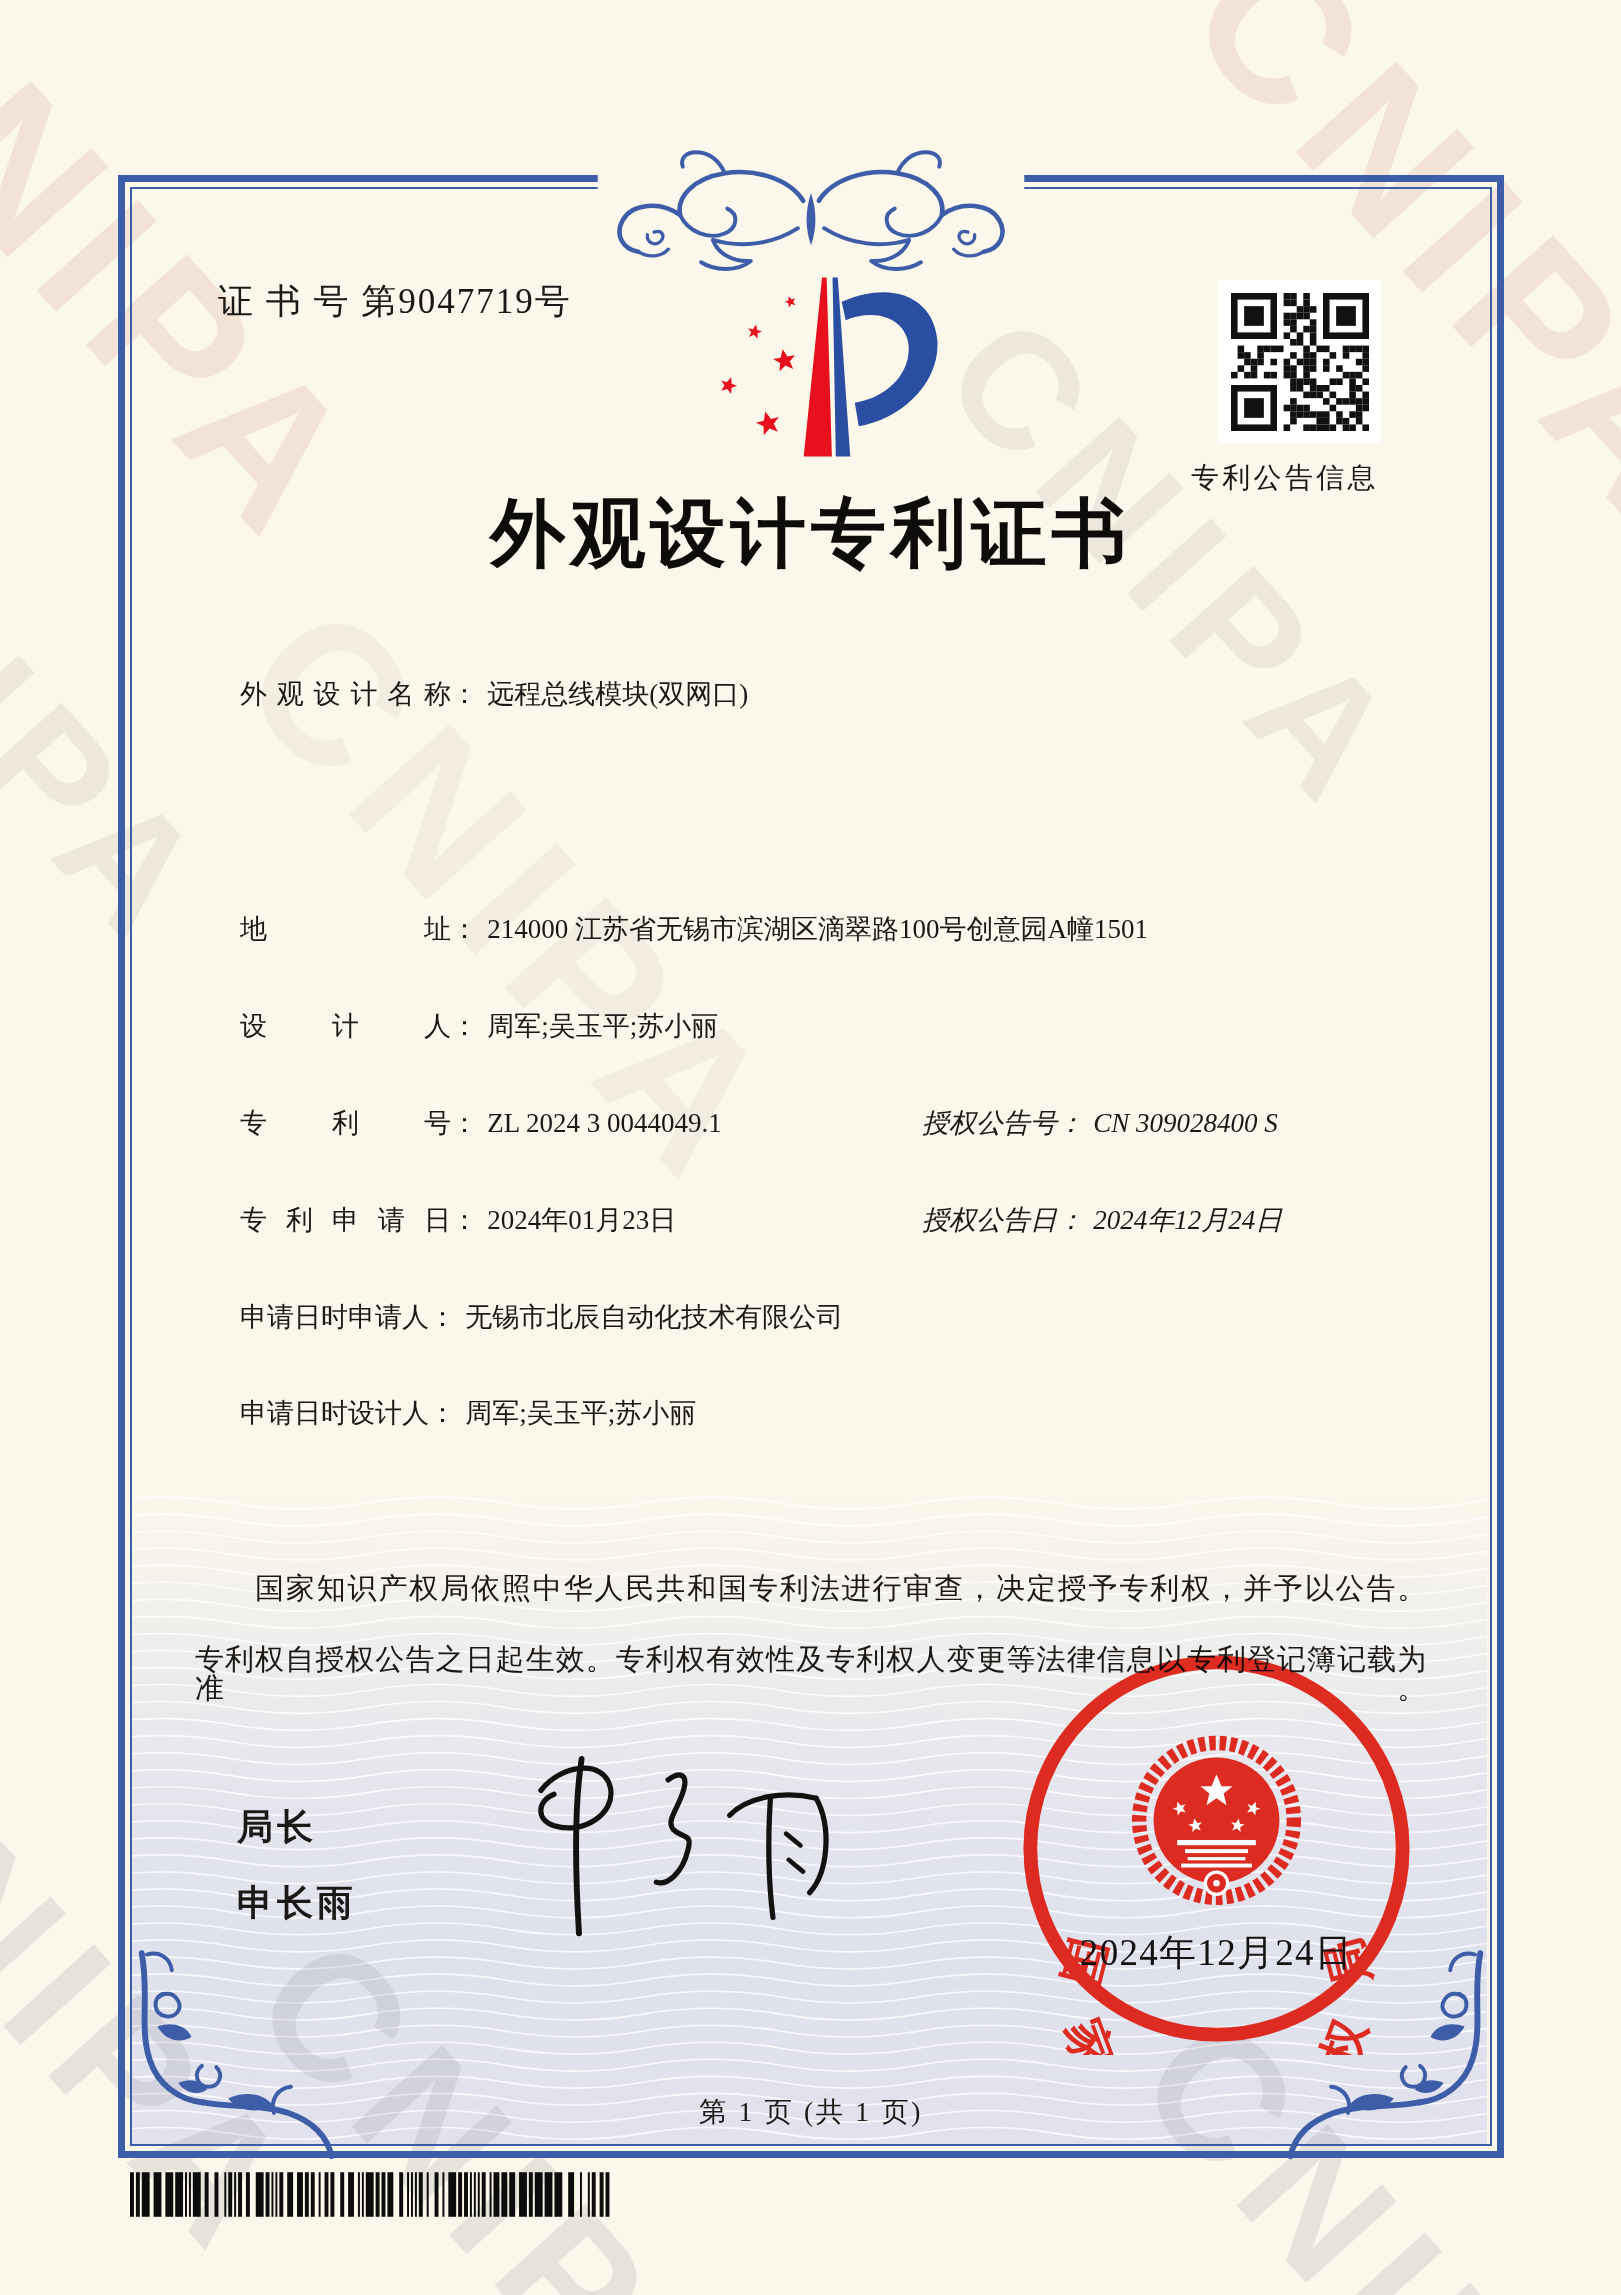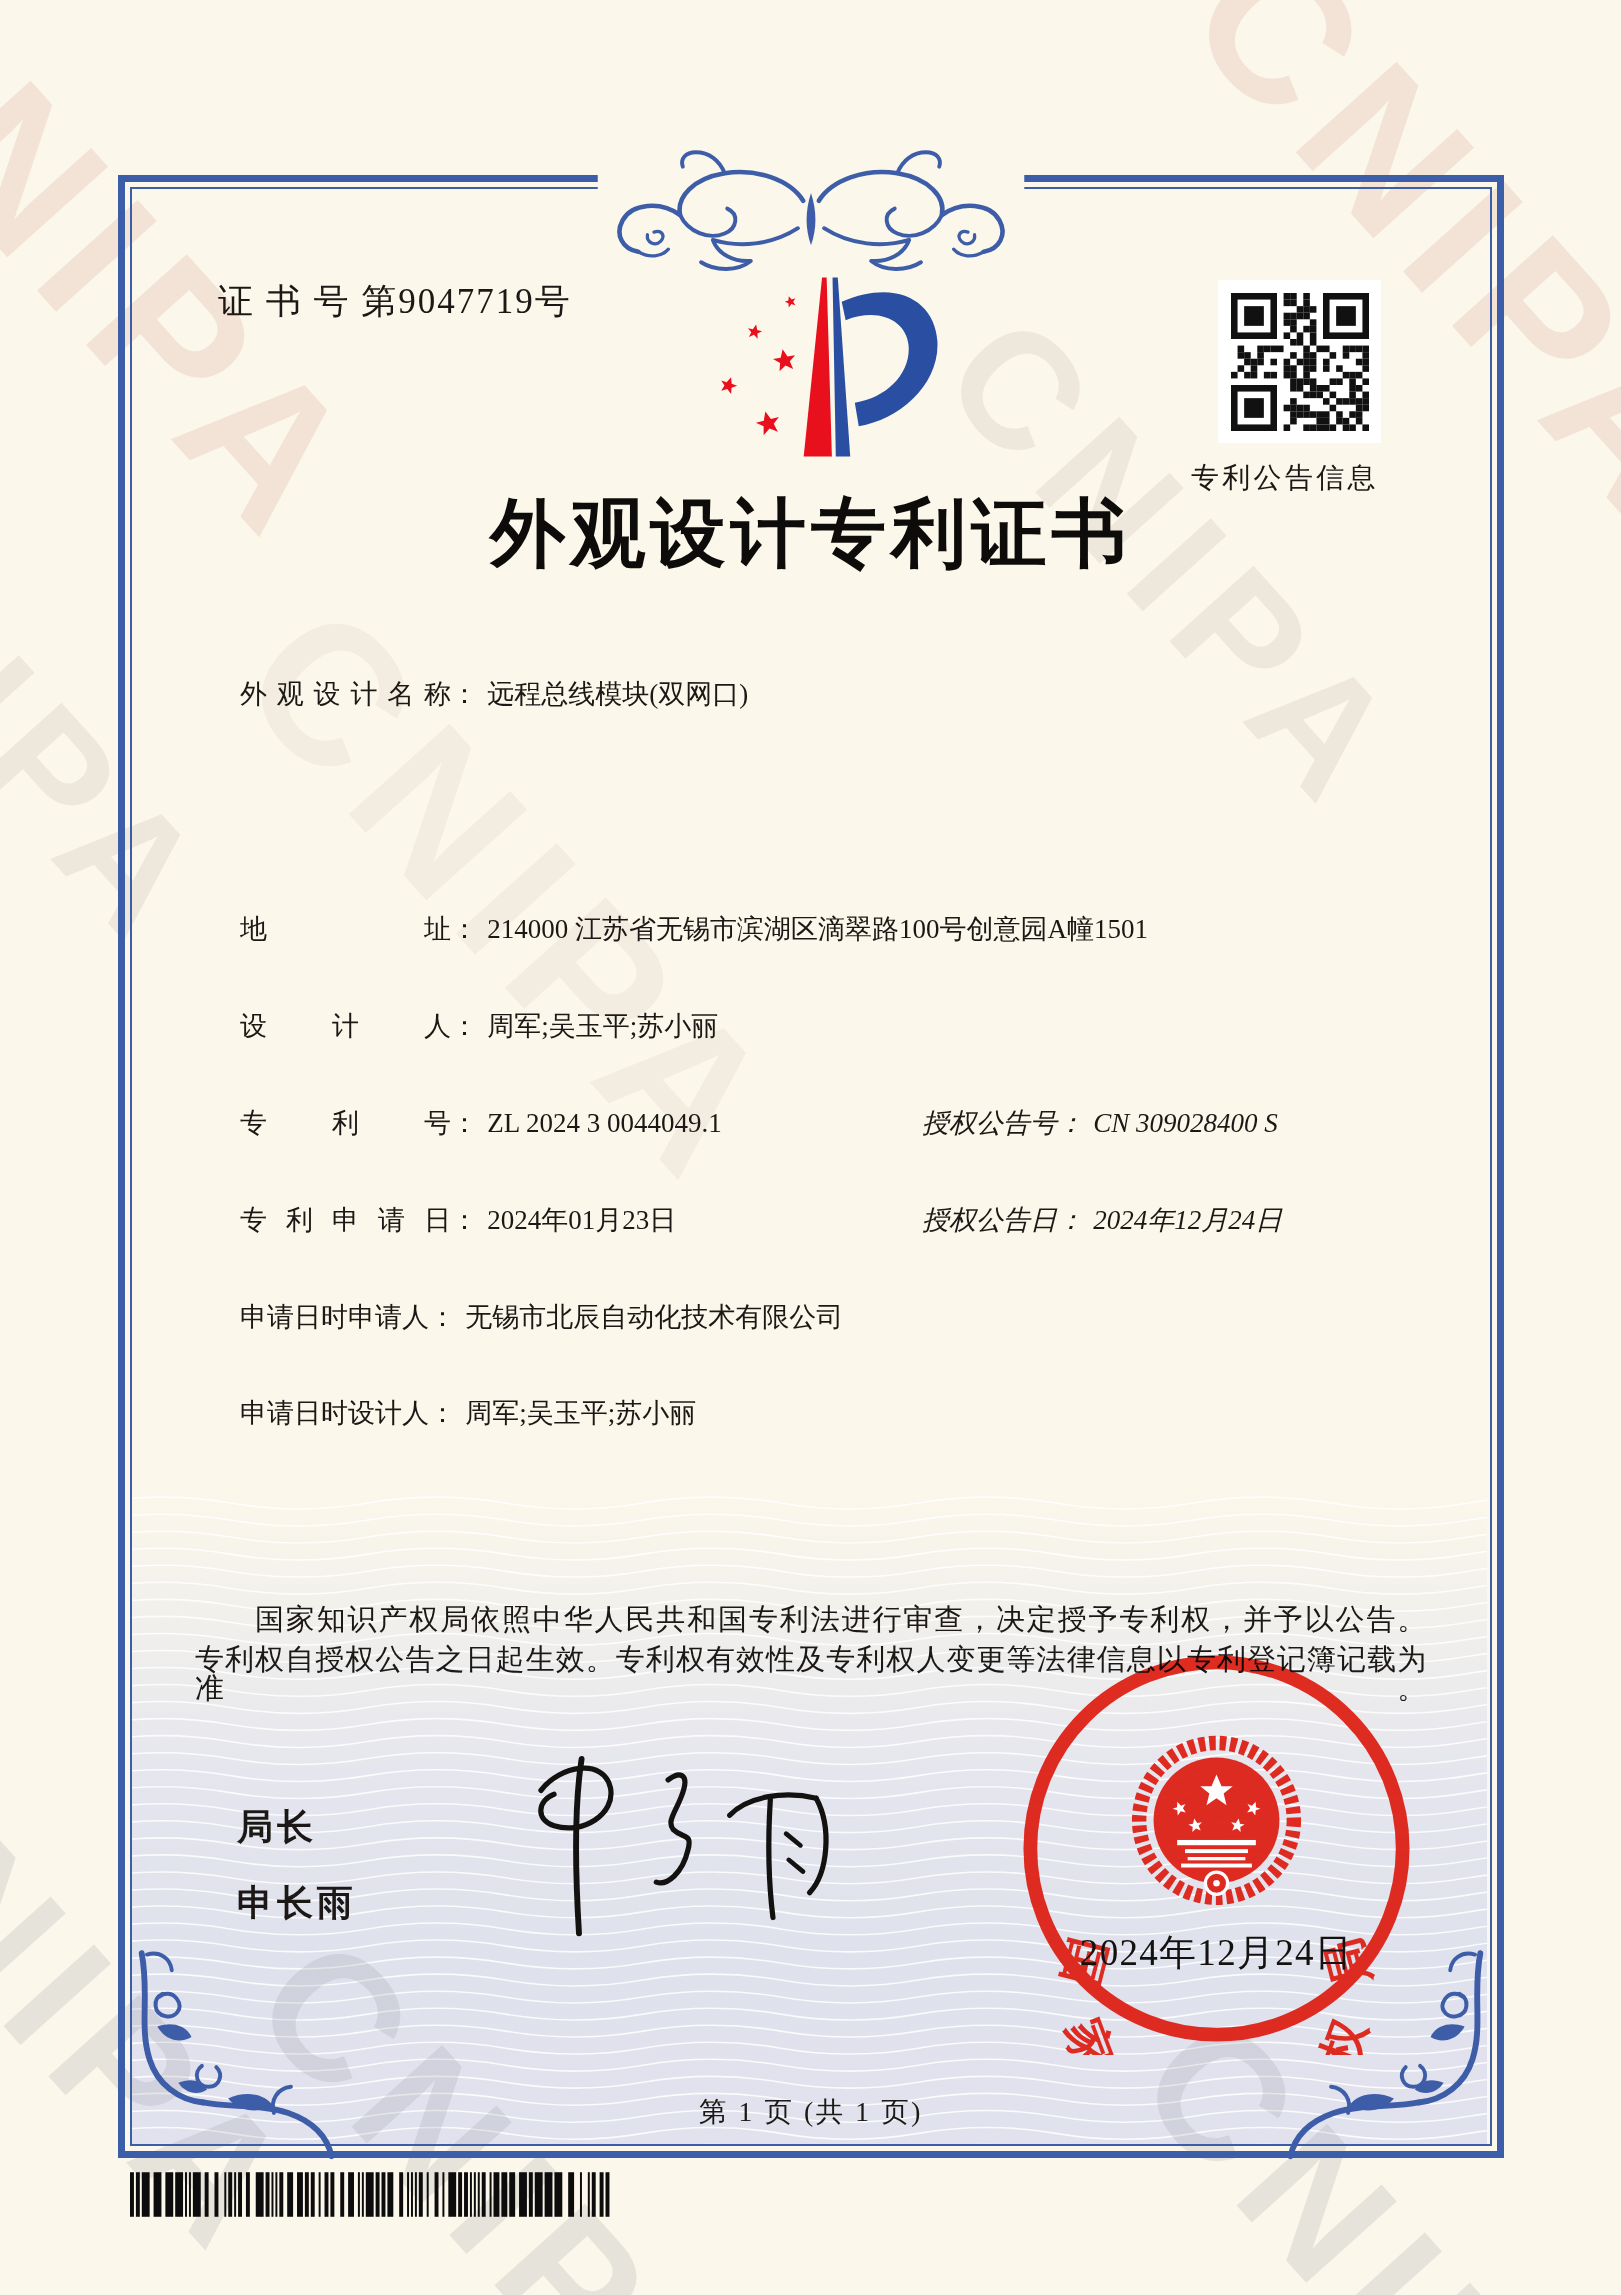--- a/index.html
+++ b/index.html
@@ -47,21 +47,21 @@
   .row{position:absolute;left:240px;width:1265px;font-size:27px;line-height:1.25;white-space:nowrap;}
   .lbl{display:inline-block;width:211px;text-align:justify;text-align-last:justify;vertical-align:top;}
   .lbl.wide{width:auto;text-align-last:auto;}
   .colon{display:inline-block;vertical-align:top;}
   .val{margin-left:9.2px;}
   .rcol{position:absolute;left:682px;top:0;white-space:nowrap;font-style:italic;}
 
   
   .legal-line{position:absolute;left:195px;width:1232px;font-size:29px;line-height:1;
               text-align:justify;text-align-last:justify;letter-spacing:0.7px;}
-  .legal-line.indent{padding-left:60px;width:1172px;margin-top:31px;}
+  .legal-line.indent{padding-left:60px;width:1172px;}
 
   .director-title{position:absolute;left:237px;top:1803px;font-size:36px;font-weight:700;
                   font-family:Liberation Mono, monospace;letter-spacing:3.9px;}
   .director-name{position:absolute;left:237px;top:1879px;font-size:36px;font-weight:700;
                  font-family:"Liberation Sans","DejaVu Sans",sans-serif;letter-spacing:3.9px;}
 
   .signature{position:absolute;left:419px;top:1717px;width:472px;height:249px;}
 
   
   .seal{position:absolute;left:1010px;top:1642px;width:413px;height:413px;z-index:5;

